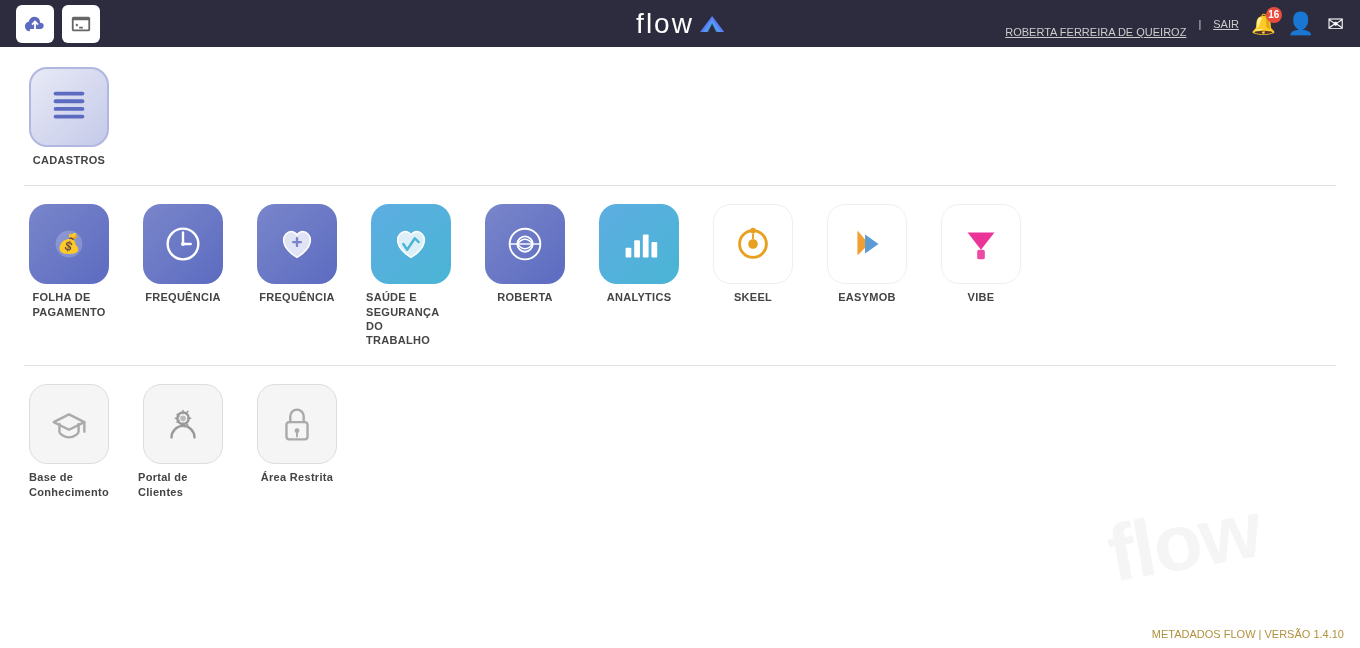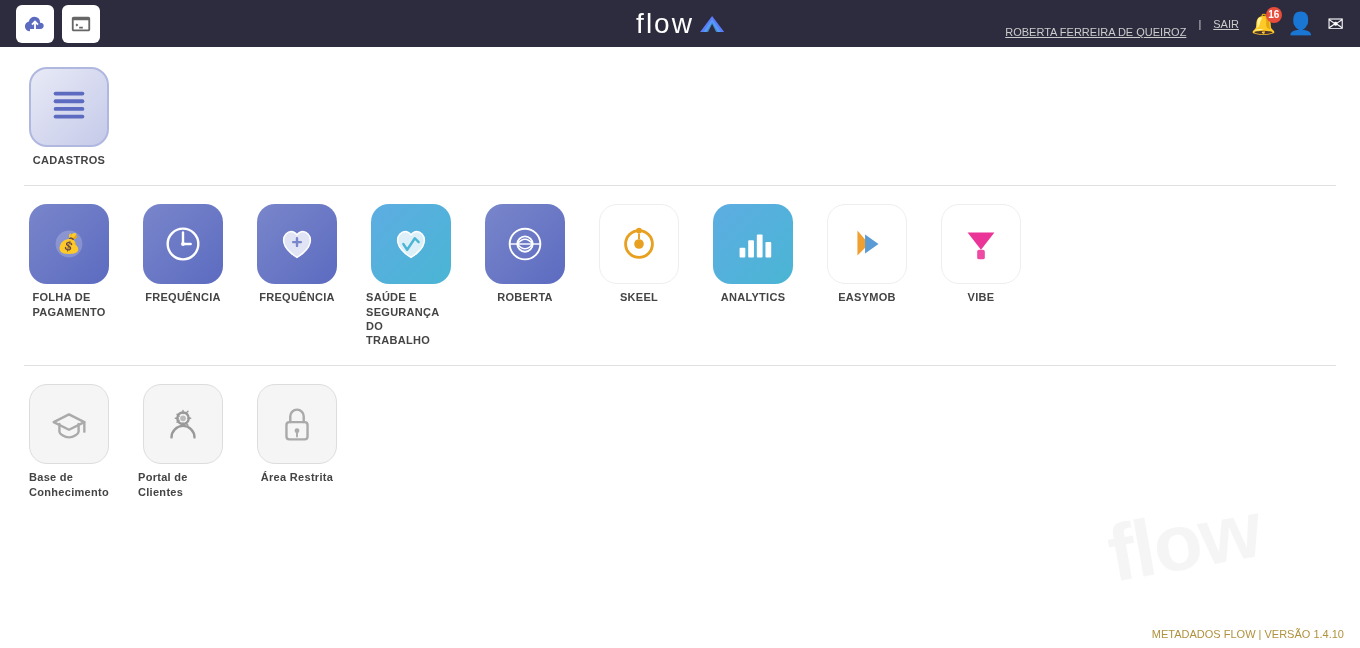--- a/index.html
+++ b/index.html
@@ -348,44 +348,44 @@
           <circle cx="24" cy="24" r="8" stroke="white" stroke-width="2" fill="none"></circle>
           <line x1="8" y1="24" x2="40" y2="24" stroke="white" stroke-width="1.5"></line>
           <path d="M16 24 Q24 14 32 24" stroke="white" stroke-width="1.5" fill="none"></path>
           <path d="M16 24 Q24 34 32 24" stroke="white" stroke-width="1.5" fill="none"></path>
         </svg>
       </div>
       <span class="icon-label">ROBERTA</span>
     </div>
 
     <div class="icon-item">
+      <div class="icon-box icon-box-analytics">
+        <svg viewBox="0 0 48 48" fill="none" xmlns="http://www.w3.org/2000/svg">
+          <rect x="10" y="28" width="6" height="10" rx="1" fill="white"></rect>
+          <rect x="19" y="20" width="6" height="18" rx="1" fill="white"></rect>
+          <rect x="28" y="14" width="6" height="24" rx="1" fill="white"></rect>
+          <rect x="37" y="22" width="6" height="16" rx="1" fill="white"></rect>
+        </svg>
+      </div>
+      <span class="icon-label">ANALYTICS</span>
+    </div>
+
+    <div class="icon-item">
       <div class="icon-box icon-box-skeel">
         <svg viewBox="0 0 48 48" fill="none" xmlns="http://www.w3.org/2000/svg">
           <circle cx="24" cy="24" r="14" fill="none" stroke="#e8a020" stroke-width="3"></circle>
           <circle cx="24" cy="24" r="5" fill="#e8a020"></circle>
           <circle cx="24" cy="10" r="3" fill="#e8a020"></circle>
           <line x1="24" y1="13" x2="24" y2="19" stroke="#e8a020" stroke-width="2"></line>
         </svg>
       </div>
       <span class="icon-label">SKEEL</span>
     </div>
 
     <div class="icon-item">
-      <div class="icon-box icon-box-analytics">
-        <svg viewBox="0 0 48 48" fill="none" xmlns="http://www.w3.org/2000/svg">
-          <rect x="10" y="28" width="6" height="10" rx="1" fill="white"></rect>
-          <rect x="19" y="20" width="6" height="18" rx="1" fill="white"></rect>
-          <rect x="28" y="14" width="6" height="24" rx="1" fill="white"></rect>
-          <rect x="37" y="22" width="6" height="16" rx="1" fill="white"></rect>
-        </svg>
-      </div>
-      <span class="icon-label">ANALYTICS</span>
-    </div>
-
-    <div class="icon-item">
       <div class="icon-box icon-box-feedflex">
         <svg viewBox="0 0 48 48" fill="none" xmlns="http://www.w3.org/2000/svg">
 
           <path d="M14 10 L14 36 L26 24 Z" fill="#f0a030"></path>
 
           <path d="M22 14 L22 34 L36 24 Z" fill="#5b9bd5"></path>
         </svg>
       </div>
       <span class="icon-label">EASYMOB</span>
     </div>

